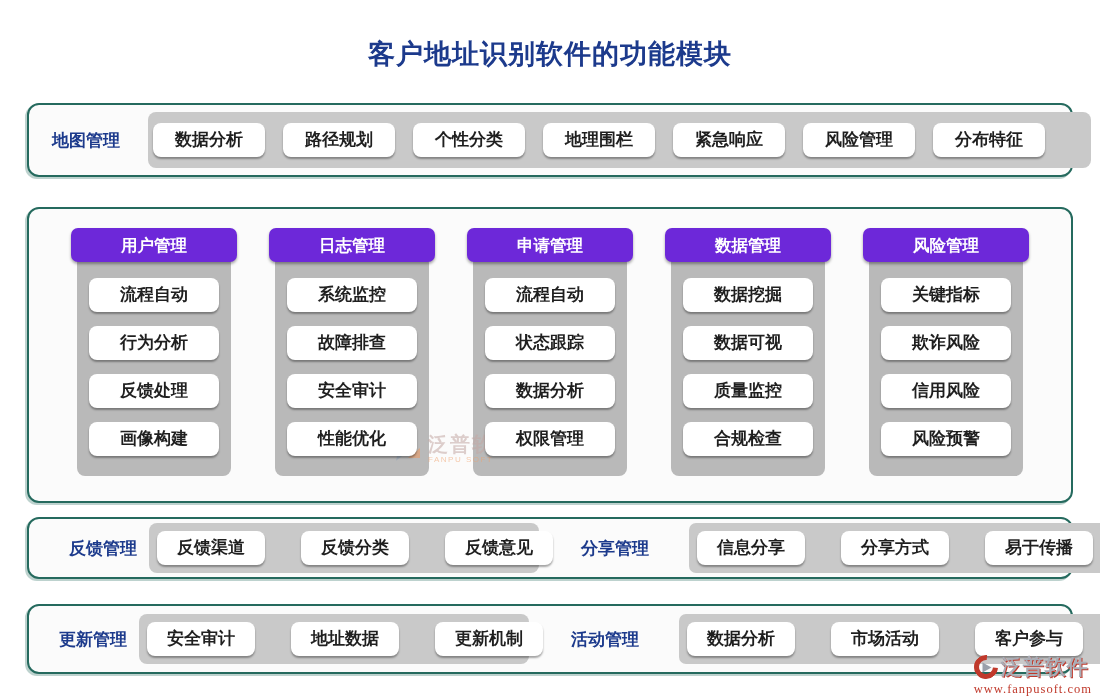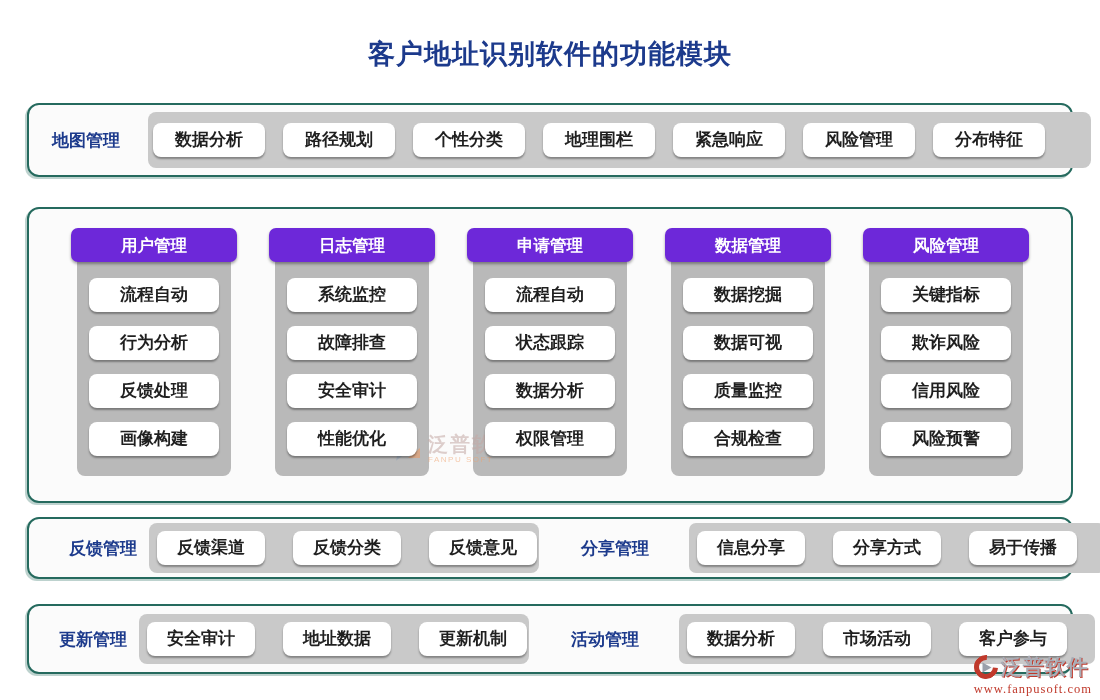--- a/index.html
+++ b/index.html
@@ -40,21 +40,21 @@
     white-space: nowrap;
   }
   .strip {
     background: #c9c9c9; border-radius: 8px;
     display: flex; align-items: center;
     height: 56px; gap: 18px;
     padding: 0 46px 0 5px;
     box-sizing: border-box;
   }
   #map-panel .strip { flex: 1; margin-left: 16px; }
-  .row2-strip { height: 50px; gap: 28px; padding: 0 28px 0 8px; }
+  .row2-strip { height: 50px; gap: 36px; padding: 0 28px 0 8px; }
   .strip-a { width: 390px; flex: 0 0 auto; margin-left: 0; }
   .strip-b { flex: 1; margin-right: 60px; border-radius: 7px; }
   .group-label-2 { margin-left: 30px; margin-right: 28px; }
 
   .pill {
     background: #ffffff; border-radius: 8px;
     height: 34px; line-height: 34px;
     min-width: 112px; padding: 0 6px;
     text-align: center;
     font-size: 17px; font-weight: bold; color: #1f1f1f;

